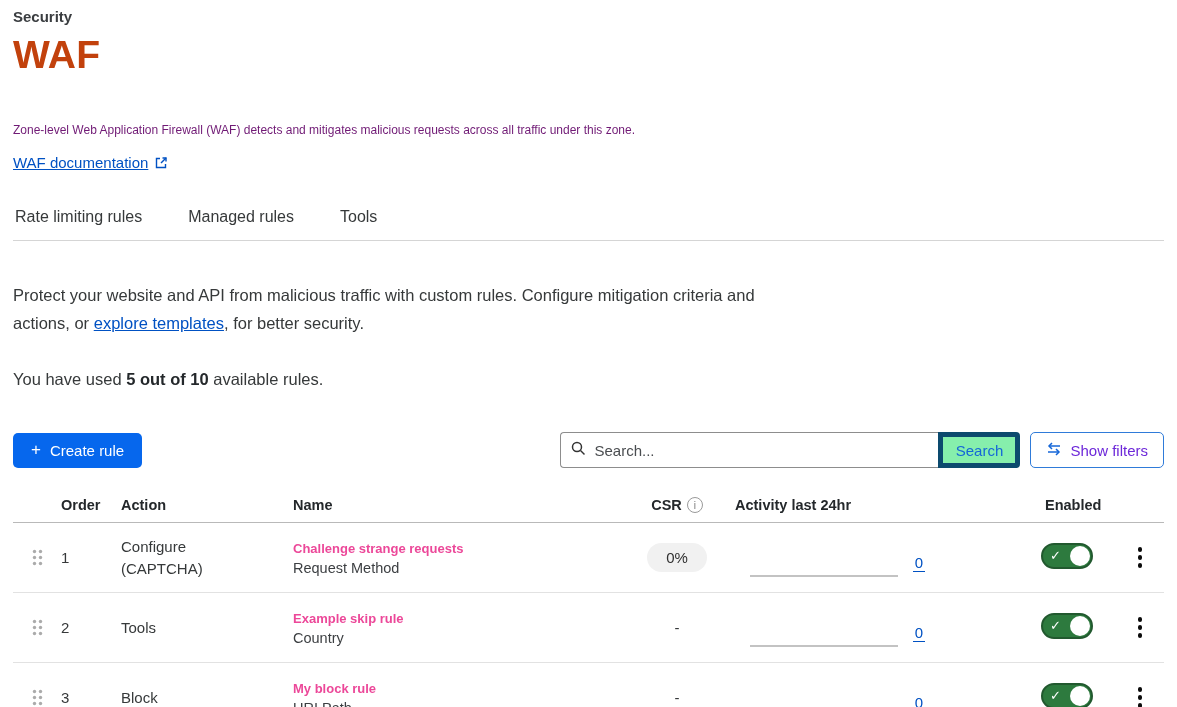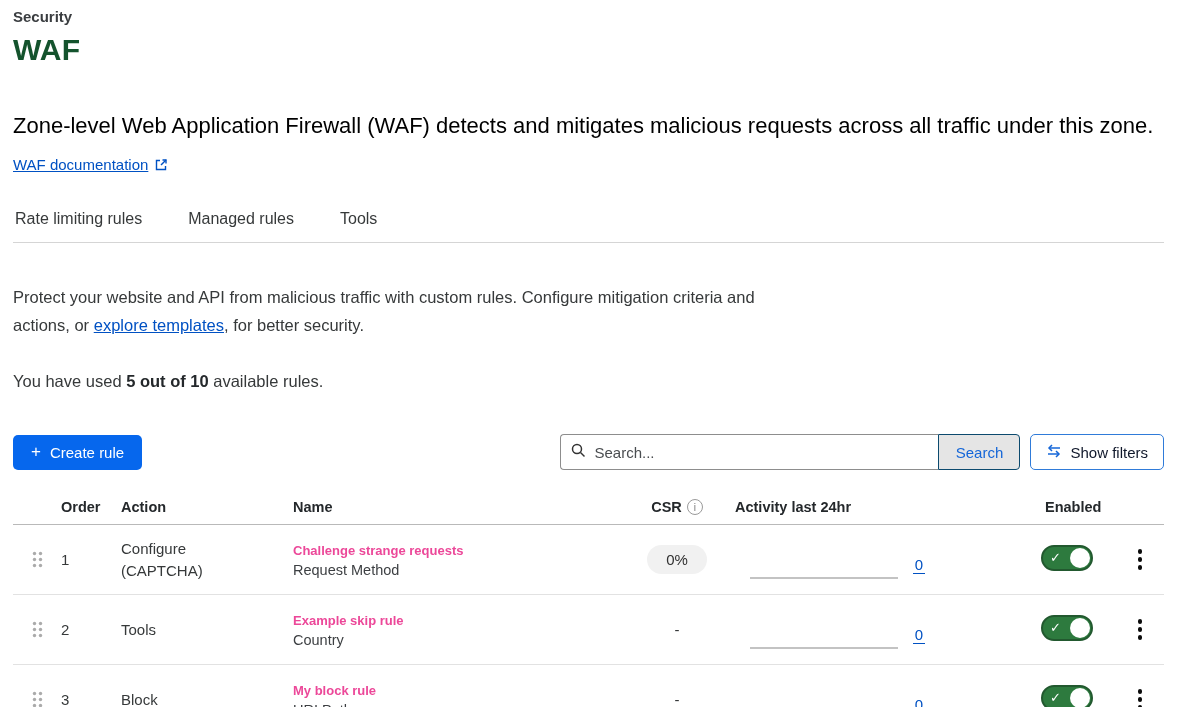--- a/index.html
+++ b/index.html
@@ -5,22 +5,22 @@
   * { box-sizing: border-box; margin: 0; padding: 0; }
   html, body { width: 1177px; height: 707px; background: #fff; overflow: hidden; }
   body {
     font-family: "Liberation Sans", "DejaVu Sans", sans-serif;
     color: #36393a;
     padding: 8px 13px 0 13px;
   }
 
   
   .breadcrumb { font-size: 15px; font-weight: 700; color: #3a3d40; margin-bottom: 8px; }
-  .page-title { font-size: 30px; font-weight: 700; color: #14532d; letter-spacing: 0.2px; margin-bottom: 10px; }
-  .page-desc { font-size: 22px; color: #000000; margin-bottom: 17px; margin-top: 46px; }
+  .page-title { font-size: 39px; font-weight: 700; color: #c2410c; letter-spacing: 0.2px; margin-bottom: 10px; }
+  .page-desc { font-size: 12px; color: #701a75; margin-bottom: 17px; margin-top: 46px; }
   .doc-link-row { margin-bottom: 26px; margin-top: 16px; }
   .doc-link {
     font-size: 15px; color: #0051c3; text-decoration: underline; cursor: pointer;
     display: inline-flex; align-items: center; gap: 6px;
   }
   .ext-icon svg { display: block; }
 
   
   .tabs { display: flex; border-bottom: 1px solid #d5d5d5; margin-bottom: 40px; }
   .tab {
@@ -48,25 +48,25 @@
   .search-box {
     width: 378px; height: 36px; border: 1px solid #8d8d8d; border-right: none;
     border-radius: 4px 0 0 4px; display: flex; align-items: center; padding: 0 10px; background: #fff;
   }
   .search-box input {
     border: none; outline: none; font-size: 15px; font-family: inherit; color: #36393a;
     flex: 1; margin-left: 8px; background: transparent;
   }
   .search-box input::placeholder { color: #4a4d50; }
   .btn-search {
-    height: 36px; width: 82px; background: #e5e5e5; border: 1px solid #0c4a6e; color: #1466d8;
+    height: 36px; width: 82px; background: #86efac; border: 5px solid #0c4a6e; color: #1466d8;
     border-radius: 0 4px 4px 0; font-size: 15px; font-family: inherit; cursor: pointer;
   }
   .btn-filters {
-    height: 36px; margin-left: 10px; background: #fff; border: 1px solid #2f7bd9; color: #0f172a;
+    height: 36px; margin-left: 10px; background: #fff; border: 1px solid #2f7bd9; color: #6d28d9;
     border-radius: 5px; font-size: 15px; font-family: inherit; cursor: pointer;
     display: inline-flex; align-items: center; gap: 8px; padding: 0 15px;
   }
 
   
   .trow {
     display: grid;
     grid-template-columns: 48px 60px 172px 340px 88px 230px 165px 48px;
     align-items: center;
   }

